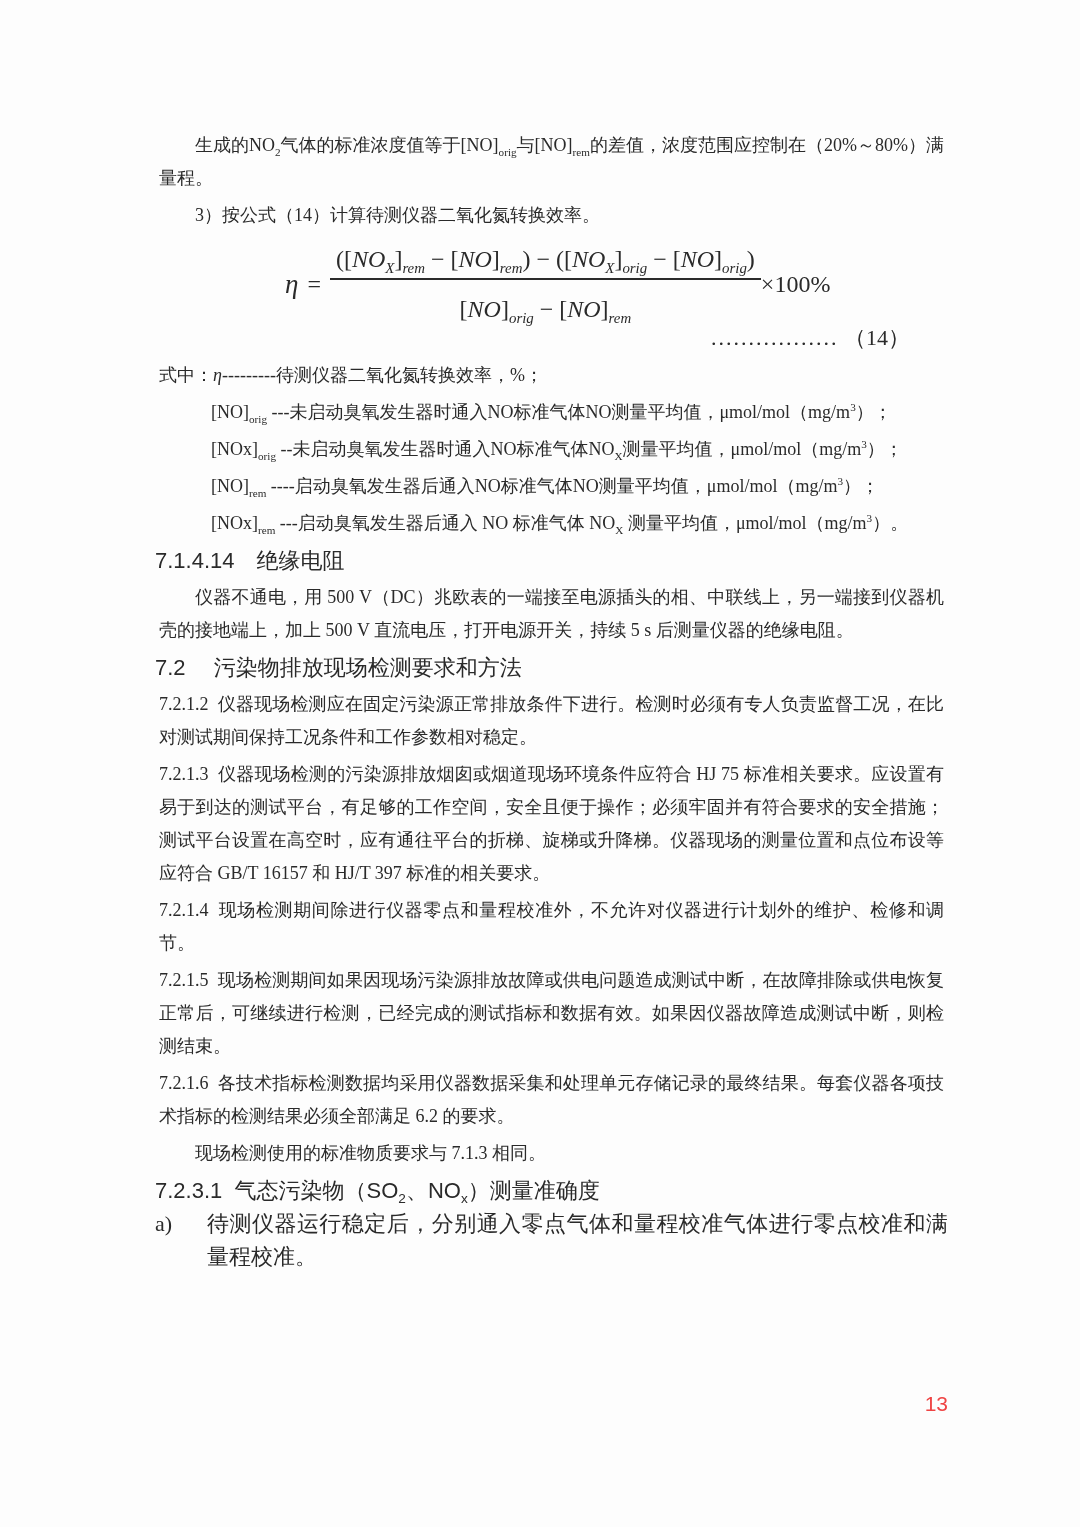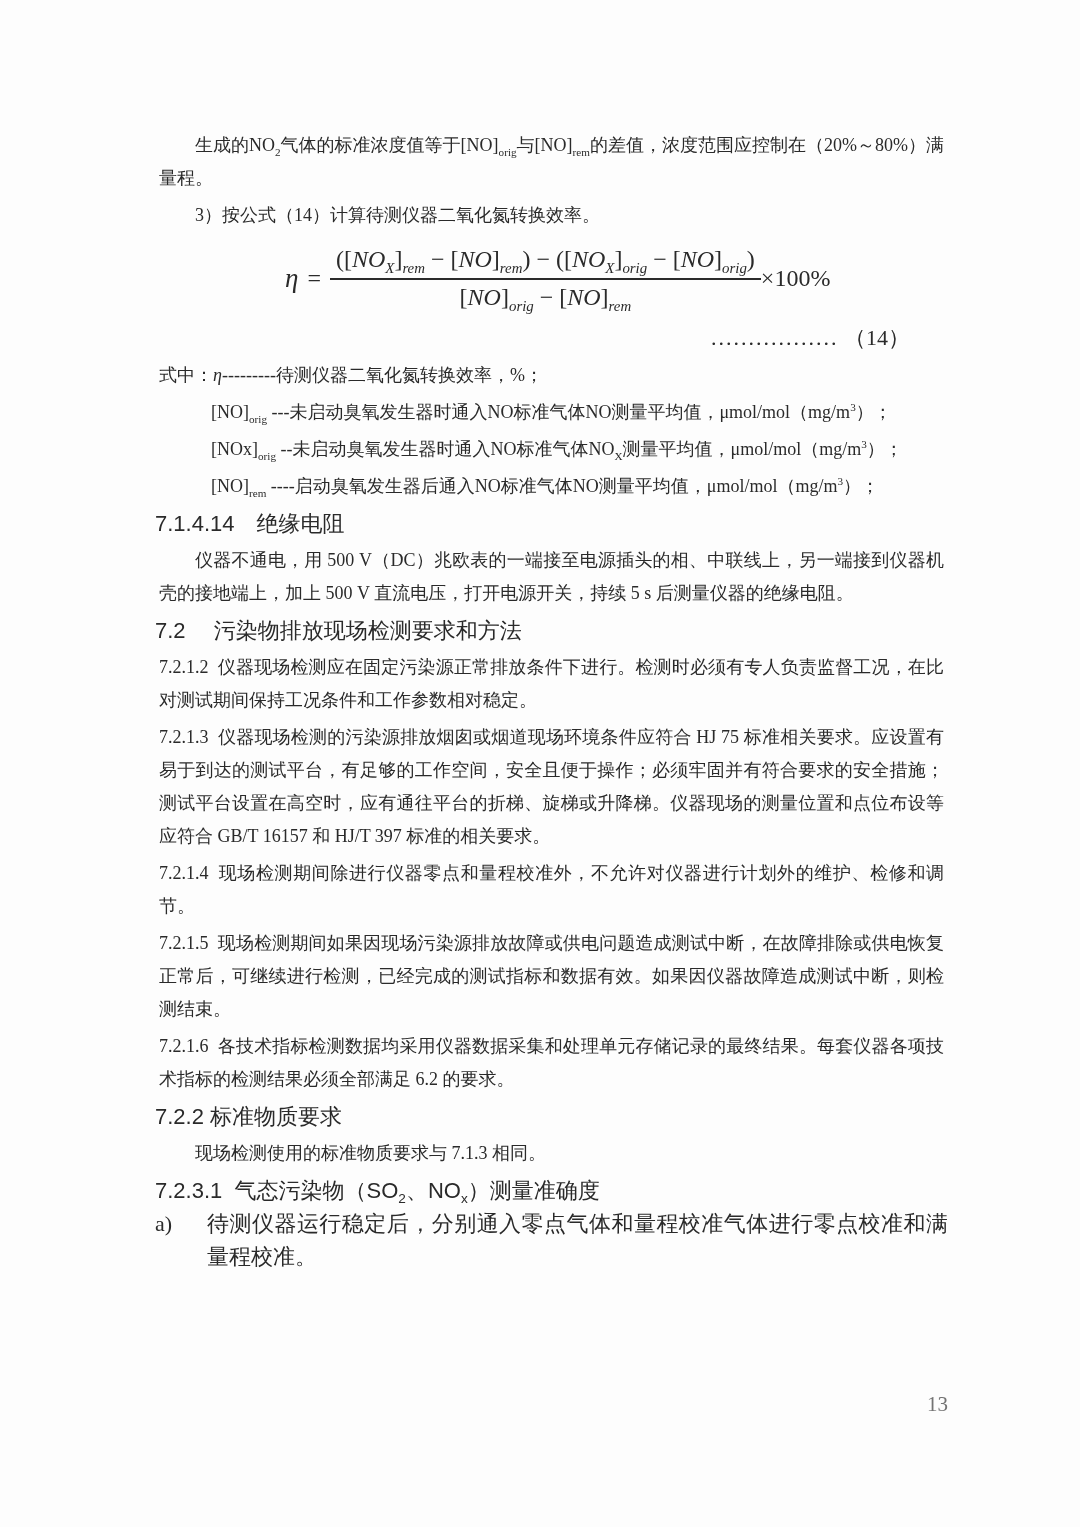--- a/index.html
+++ b/index.html
@@ -41,39 +41,39 @@
   .formula-block { position:relative; height:119px; }
   .formula-row {
     display:flex; align-items:center;
     margin-left:130px; padding-top:10px;
     font-size:24px; line-height:1.15;
   }
   .f-var { font-style:italic; font-size:27px; }
   .f-eq { margin:0 9px; }
   .frac { display:inline-flex; flex-direction:column; text-align:center; }
   .frac .num { padding:0 6px 4px; border-bottom:2px solid #2a2a2a; white-space:nowrap; }
-  .frac .den { padding-top:4px; white-space:nowrap; }
+  .frac .den { padding-top:16px; white-space:nowrap; }
   .f-times { }
   .formula-label {
     position:absolute; right:38px; bottom:2px;
     font-size:22px;
   }
   .formula-label .dots { letter-spacing:2px; }
 
   
   .list-item { display:flex; font-size:22px; line-height:33px; }
   .list-item .marker { flex:none; width:52px; }
   .list-item .li-text { margin:0; flex:1; text-align:justify; }
 
   .page-number {
     position:absolute; left:0; top:1392px; width:948px;
     text-align:right;
     font-size:21px;
-    font-family:Liberation Serif, serif;
-    color:#737373;
+    font-family:Liberation Sans, sans-serif;
+    color:#ef4444;
   }
 </style>
 </head>
 <body>
 
 <div class="page">
   <div class="content">
 
     <p class="body indent"><span>生成的NO</span><sub>2</sub><span>气体的标准浓度值等于[NO]</span><sub>orig</sub><span>与[NO]</span><sub>rem</sub><span>的差值，浓度范围应控制在（20%～80%）满量程。</span></p>
     <p class="body indent noj">3）按公式（14）计算待测仪器二氧化氮转换效率。</p>
@@ -91,33 +91,33 @@
       <div class="formula-label">
         <span class="dots">.................</span>
         <span>（14）</span>
       </div>
     </div>
 
     <p class="body noj"><span>式中：</span><span class="it">η</span><span>---------待测仪器二氧化氮转换效率，%；</span></p>
     <p class="body def"><span>[NO]</span><sub>orig</sub><span> ---未启动臭氧发生器时通入NO标准气体NO测量平均值，μmol/mol（mg/m</span><sup>3</sup><span>）；</span></p>
     <p class="body def"><span>[NOx]</span><sub>orig</sub><span> --未启动臭氧发生器时通入NO标准气体NO</span><sub>X</sub><span>测量平均值，μmol/mol（mg/m</span><sup>3</sup><span>）；</span></p>
     <p class="body def"><span>[NO]</span><sub>rem</sub><span> ----启动臭氧发生器后通入NO标准气体NO测量平均值，μmol/mol（mg/m</span><sup>3</sup><span>）；</span></p>
+    <p class="body def"><span>[NOx]</span><sub>rem</sub><span> ---启动臭氧发生器后通入 NO 标准气体 NO</span><sub>X</sub><span> 测量平均值，μmol/mol（mg/m</span><sup>3</sup><span>）。</span></p>
 
     <h3 class="heading">7.1.4.14　绝缘电阻</h3>
     <p class="body indent">仪器不通电，用 500 V（DC）兆欧表的一端接至电源插头的相、中联线上，另一端接到仪器机壳的接地端上，加上 500 V 直流电压，打开电源开关，持续 5 s 后测量仪器的绝缘电阻。</p>
 
     <h3 class="heading">7.2　 污染物排放现场检测要求和方法</h3>
 
     <p class="body">7.2.1.2 &nbsp;仪器现场检测应在固定污染源正常排放条件下进行。检测时必须有专人负责监督工况，在比对测试期间保持工况条件和工作参数相对稳定。</p>
     <p class="body">7.2.1.3 &nbsp;仪器现场检测的污染源排放烟囱或烟道现场环境条件应符合 HJ 75 标准相关要求。应设置有易于到达的测试平台，有足够的工作空间，安全且便于操作；必须牢固并有符合要求的安全措施；测试平台设置在高空时，应有通往平台的折梯、旋梯或升降梯。仪器现场的测量位置和点位布设等应符合 GB/T 16157 和 HJ/T 397 标准的相关要求。</p>
     <p class="body">7.2.1.4 &nbsp;现场检测期间除进行仪器零点和量程校准外，不允许对仪器进行计划外的维护、检修和调节。</p>
     <p class="body">7.2.1.5 &nbsp;现场检测期间如果因现场污染源排放故障或供电问题造成测试中断，在故障排除或供电恢复正常后，可继续进行检测，已经完成的测试指标和数据有效。如果因仪器故障造成测试中断，则检测结束。</p>
     <p class="body">7.2.1.6 &nbsp;各技术指标检测数据均采用仪器数据采集和处理单元存储记录的最终结果。每套仪器各项技术指标的检测结果必须全部满足 6.2 的要求。</p>
 
-    <h3 class="heading">7.2.2 标准物质要求</h3>
     <p class="body indent">现场检测使用的标准物质要求与 7.1.3 相同。</p>
 
     <h3 class="heading"><span>7.2.3.1 &nbsp;气态污染物（SO</span><sub>2</sub><span>、NO</span><sub>x</sub><span>）测量准确度</span></h3>
 
     <div class="list-item">
       <span class="marker">a)</span>
       <p class="li-text">待测仪器运行稳定后，分别通入零点气体和量程校准气体进行零点校准和满量程校准。</p>
     </div>
 
   </div>

